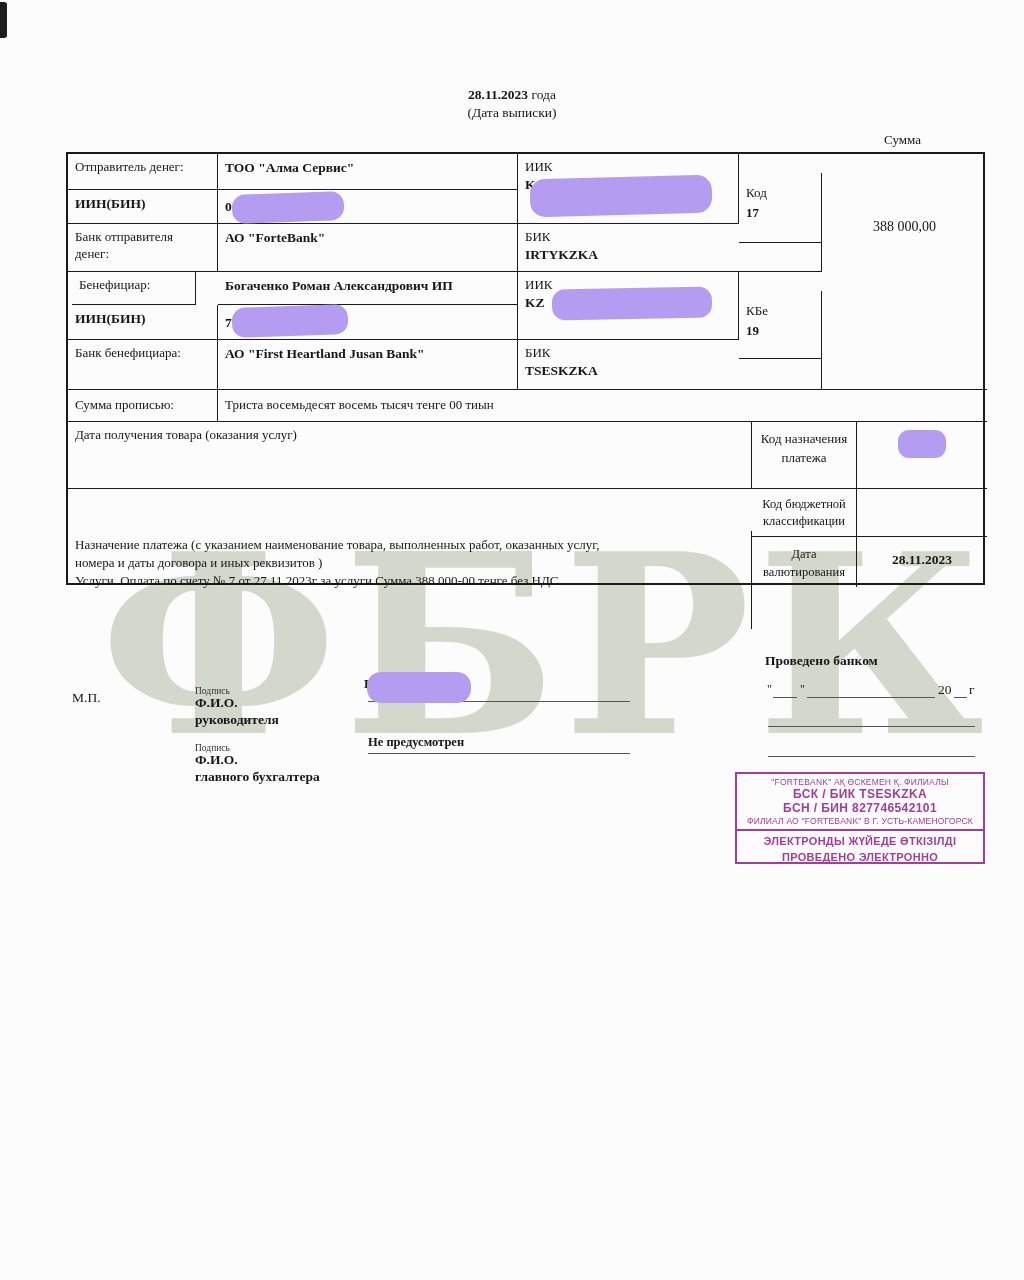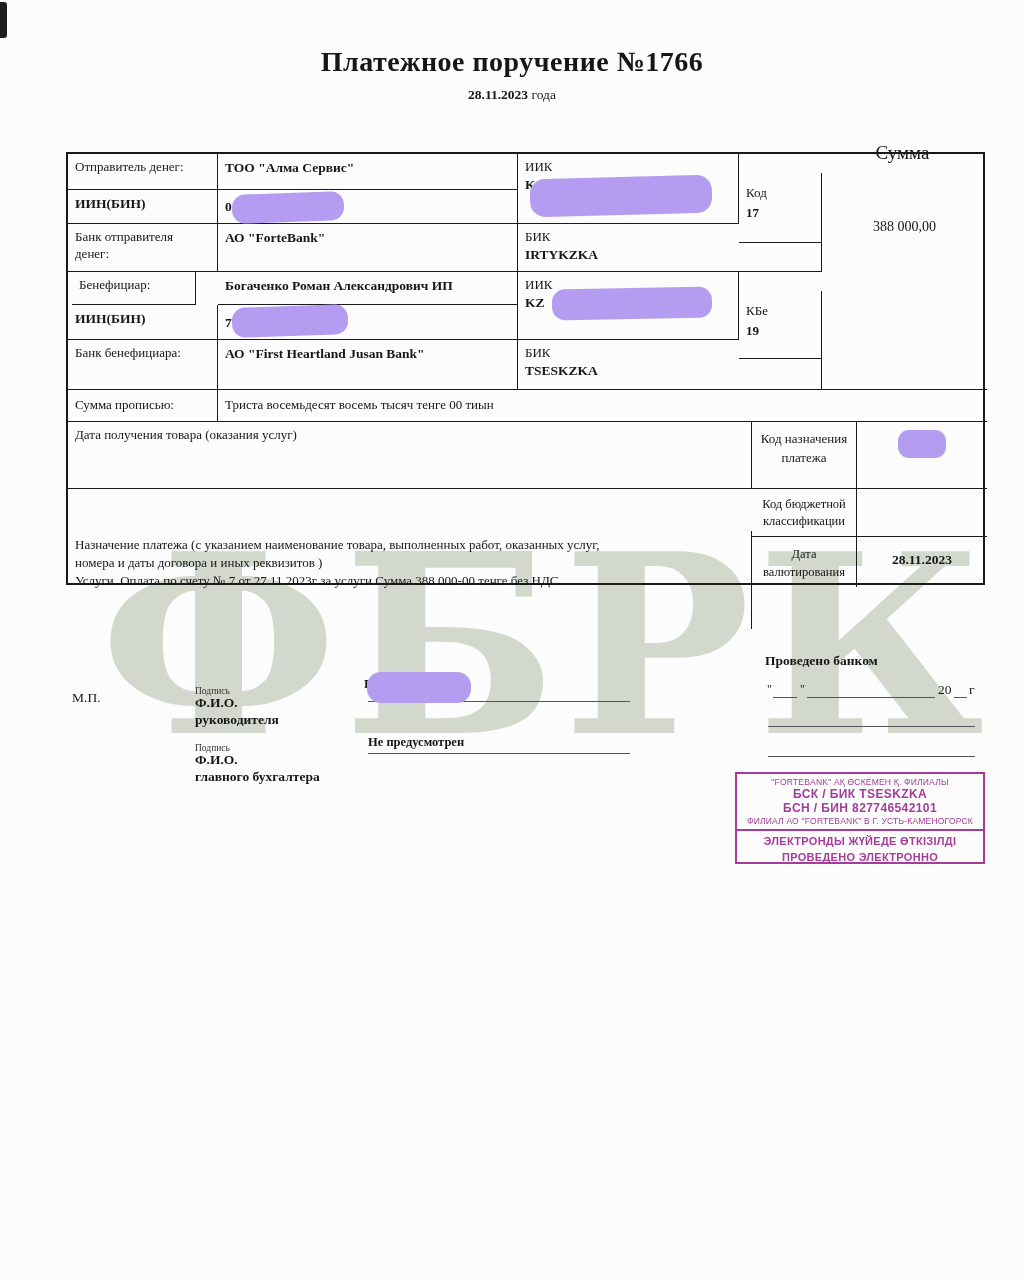--- a/index.html
+++ b/index.html
@@ -8,21 +8,21 @@
     position:relative; width:1024px; height:1280px;
     background:#fcfcfc; overflow:hidden;
     font-family:"Liberation Serif", serif; color:#161616;
   }
   .abs { position:absolute; }
   
   .title { top:46px; left:0; width:100%; text-align:center; font-size:28px; font-weight:bold; letter-spacing:.5px; z-index:2;}
   .date-line { top:87px; left:0; width:100%; text-align:center; font-size:13.5px; z-index:2;}
   .date-line b { font-weight:bold; }
   .date-caption { top:105px; left:0; width:100%; text-align:center; font-size:13.5px; z-index:2;}
-  .sum-header { top:142px; left:820px; width:165px; text-align:center; font-size:19px; z-index:2;}
+  .sum-header { top:132px; left:820px; width:165px; text-align:center; font-size:13px; z-index:2;}
   
   .ptable { left:66px; top:152px; width:919px; height:433px; border:2px solid #1a1a1a; z-index:2; }
   .cell { position:absolute; border-right:1.5px solid #1a1a1a; border-bottom:1.5px solid #1a1a1a; padding:5px 7px; font-size:13px; line-height:1.3; background:transparent; }
   .noR { border-right:none; }
   .noB { border-bottom:none; }
   .bold { font-weight:bold; font-size:13.5px; }
   .ctr { text-align:center; }
   .pre { white-space:pre-line;margin-top:42px; }
   .codecell { text-align:left; padding-top:10px; line-height:1.5;margin-top:19px; }
   .amount { display:flex; align-items:flex-start; justify-content:center; padding-top:64px; font-size:14px; }
@@ -59,22 +59,22 @@
 </style>
 </head>
 <body>
 
 <div class="page">
 
   <div class="abs artifact"></div>
 
   <div class="abs watermark">ФБРК</div>
 
-  <div class="abs title">Платежное поручение №1766</div>
   <div class="abs date-line"><b>28.11.2023</b><span> года</span></div>
+  <div class="abs date-caption">(Дата выписки)</div>
   <div class="abs sum-header">Сумма</div>
 
   <div class="abs ptable">
 
     <div class="cell" style="left:0;top:0;width:150px;height:36px;">Отправитель денег:</div>
     <div class="cell bold" style="left:150px;top:0;width:300px;height:36px;">ТОО "Алма Сервис"</div>
     <div class="cell" style="left:450px;top:0;width:221px;height:70px;"><span class="biklabel">ИИК</span><br><span class="bikval">K</span></div>
     <div class="cell codecell" style="left:671px;top:0;width:83px;height:70px;"><span>Код</span><br><b>17</b></div>
     <div class="cell noR amount" style="left:754px;top:0;width:165px;height:236px;">388 000,00</div>
 

